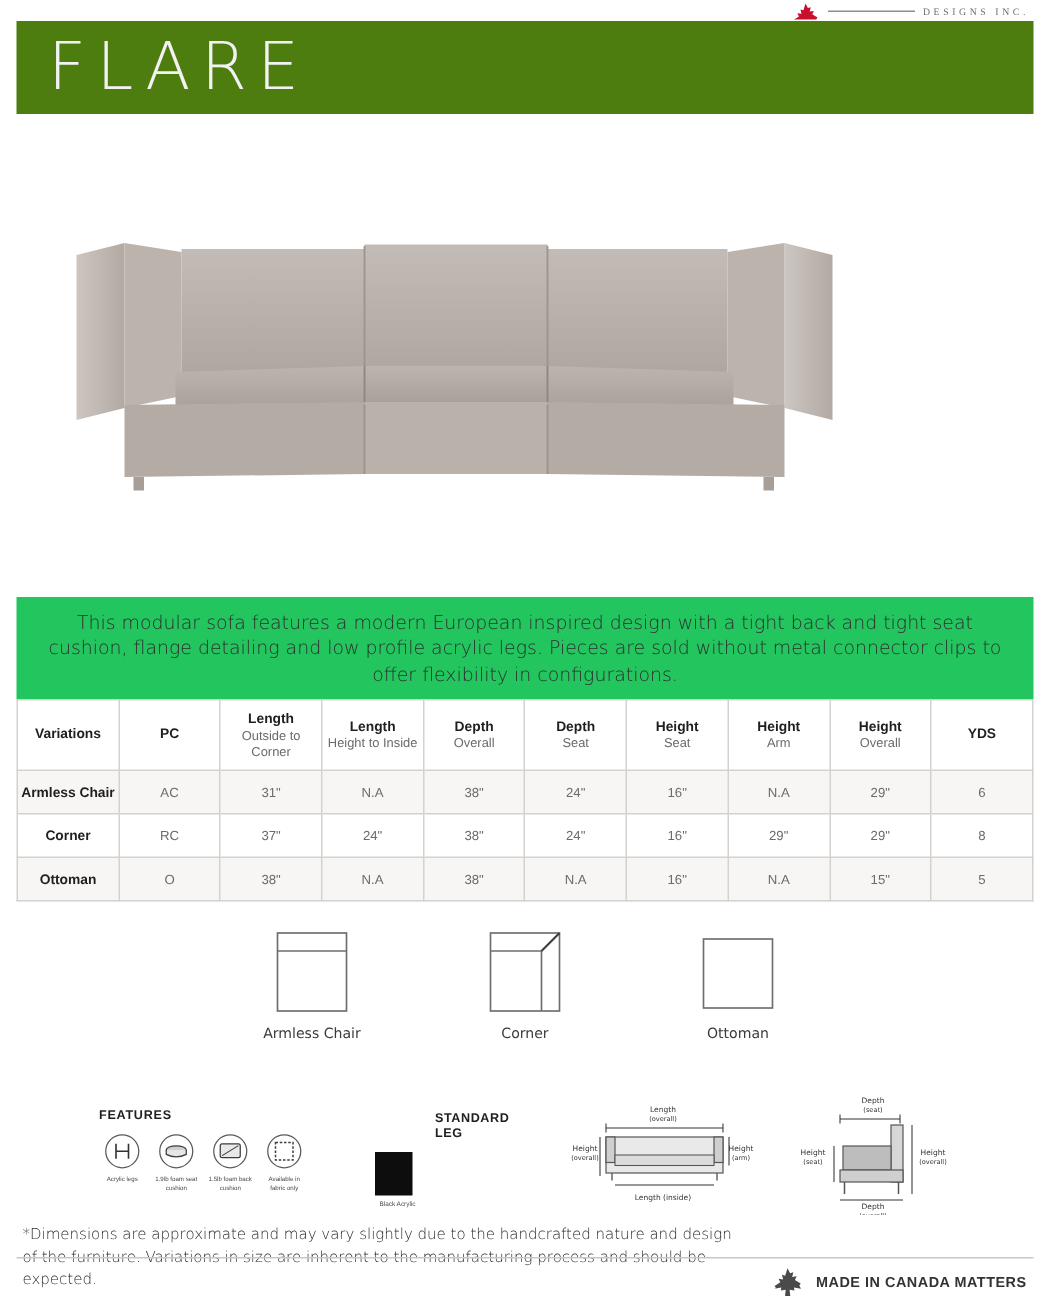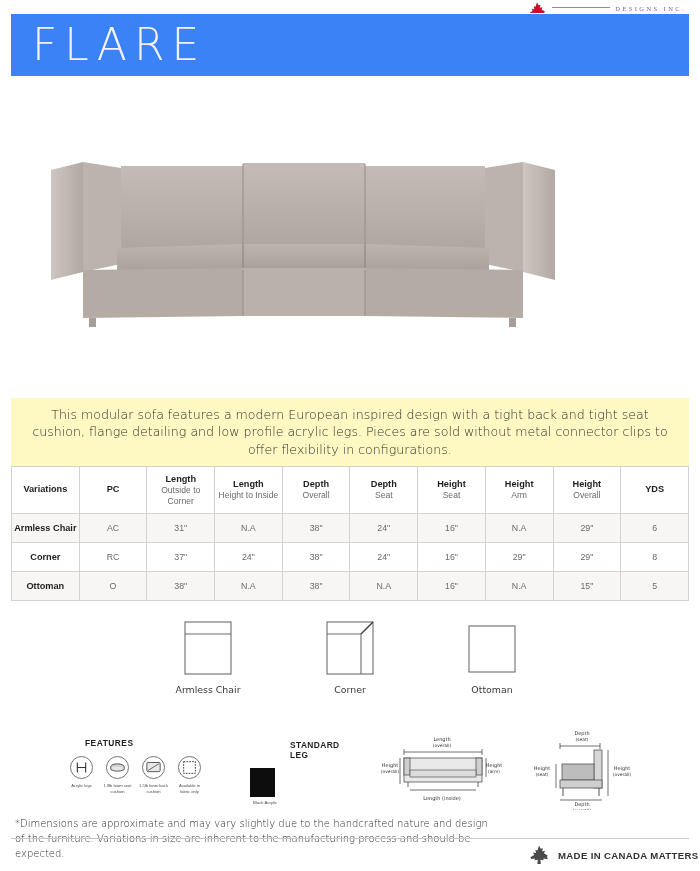--- a/index.html
+++ b/index.html
@@ -24,40 +24,40 @@
   .brand-rule { width: 58px; height: 1px; background: #8d8d8d; margin-bottom: 5px; }
   .brand-text {
     font-size: 6.5px; letter-spacing: 2.4px; color: #6f6f6f;
     font-family: "Liberation Serif", serif; margin-bottom: 1px; white-space: nowrap;
   }
 
   
   .titleband {
     position: absolute; top: 14px; left: 11px;
     width: 678px; height: 62px;
-    background: #3b82f6;
+    background: #4d7c0f;
     display: flex; align-items: center; text-align: center;
   }
   .titleband .title {
     font-size: 44px; font-weight: 300; color: #f2f2f2;
     letter-spacing: 7px; padding-left: 21px;
     font-family: "DejaVu Sans", sans-serif;
     line-height: 1;
   }
 
   
   .hero {
     position: absolute; top: 118px; left: 0; width: 700px; height: 265px;
   }
   .sofa { position: absolute; left: 43px; top: 26px; width: 520px; height: 190px; }
 
   
   .descband {
     position: absolute; top: 398px; left: 11px; width: 678px; height: 68px;
-    background: #fef9c3;
+    background: #22c55e;
     display: flex; align-items: center; justify-content: center;
     padding: 0 14px;
   }
   .descband p {
     margin: 0; text-align: center; font-size: 12.6px; line-height: 1.38;
     color: #2e2e2e; font-family: "DejaVu Sans", sans-serif; font-weight: 300;
   }
 
   
   .spectable {
@@ -83,42 +83,42 @@
   .pieces {
     position: absolute; top: 620px; left: 0; width: 700px; height: 90px;
     display: flex; justify-content: center; gap: 46px;
   }
   .piece { width: 96px; display: flex; flex-direction: column; align-items: center; }
   .piece .art { height: 58px; display: flex; align-items: flex-start; justify-content: center; }
   .piece .plabel { font-size: 9.4px; color: #3a3a3a; margin-top: 6px; font-family: "DejaVu Sans", sans-serif; }
 
   
   .features { position: absolute; top: 738px; left: 66px; width: 140px; }
-  .features .sec-title { font-size: 8.4px; font-weight: bold; letter-spacing: .5px; color: #1f1f1f; margin-left: 19px; }
+  .features .sec-title { font-size: 8.4px; font-weight: bold; letter-spacing: .5px; color: #1f1f1f; }
   .feat-row { display: flex; gap: 5px; margin-top: 7px; }
   .feat { width: 31px; display: flex; flex-direction: column; align-items: center; }
   .feat .cap { font-size: 4.1px; color: #4a4a4a; text-align: center; line-height: 1.35; margin-top: 3px; }
 
   .stdleg { position: absolute; top: 740px; left: 250px; width: 80px; }
   .stdleg .sec-title { font-size: 8.4px; font-weight: bold; letter-spacing: .4px; color: #1f1f1f; padding-left: 40px; }
   .swatch { width: 25px; height: 29px; background: #0d0d0d; margin-top: 8px; }
   .swatch-cap { font-size: 4.3px; color: #4a4a4a; margin-top: 3px; line-height: 1.35; width: 30px; text-align: center; }
 
   .dimfront { position: absolute; top: 732px; left: 378px; }
   .dimside  { position: absolute; top: 726px; left: 520px; }
 
   
   .disclaimer {
     position: absolute; top: 816px; left: 15px; width: 480px;
     font-size: 10px; line-height: 1.5; color: #2b2b2b;
     font-family: "DejaVu Sans", sans-serif; font-weight: 300;
   }
   .hrule { position: absolute; top: 838px; left: 11px; width: 678px; height: 1px; background: #c9c7c4; }
   .madein {
-    position: absolute; top: 843px; left: 528px;
+    position: absolute; top: 843px; left: 514px;
     display: flex; align-items: center; gap: 8px;
   }
   .madein .mtext { font-size: 9.6px; font-weight: bold; letter-spacing: .35px; color: #333333; white-space: nowrap; }
 </style>
 </head>
 <body>
 
 <div class="brandbar">
   <div class="brand-wrap">
     <svg class="brand-leaf" viewBox="0 0 24 24">

